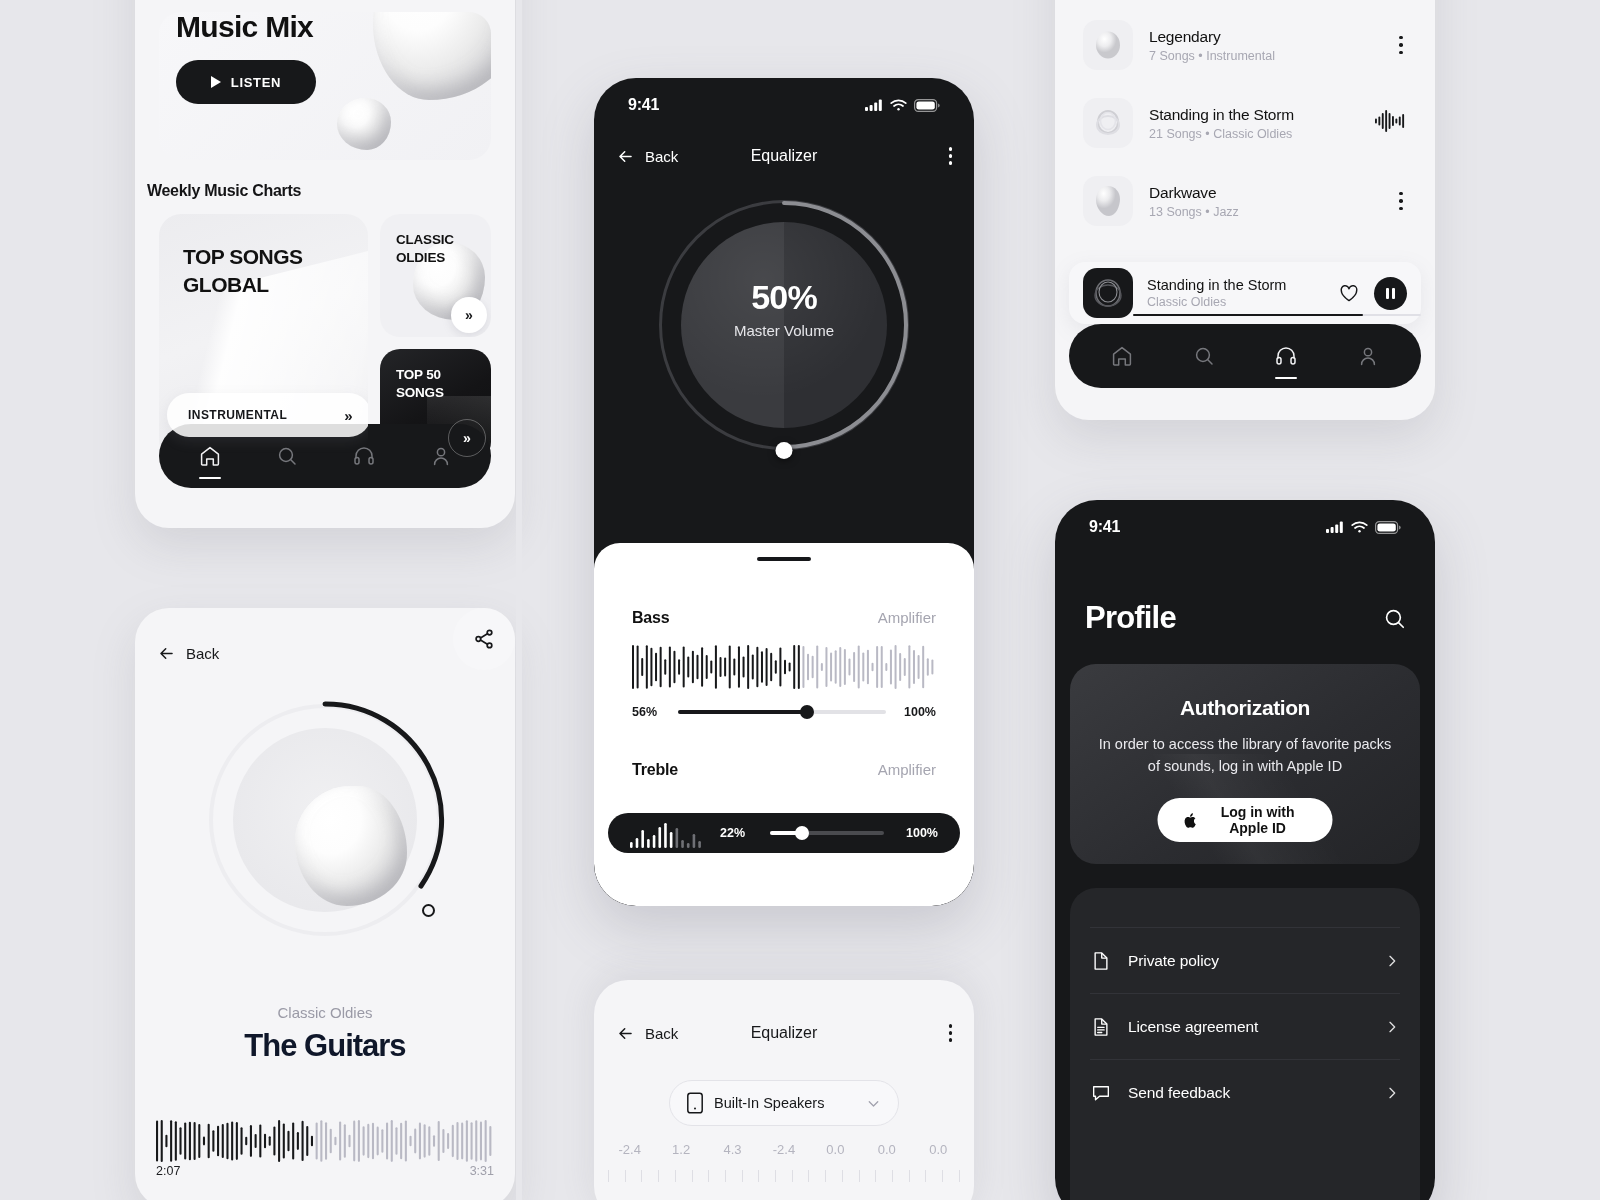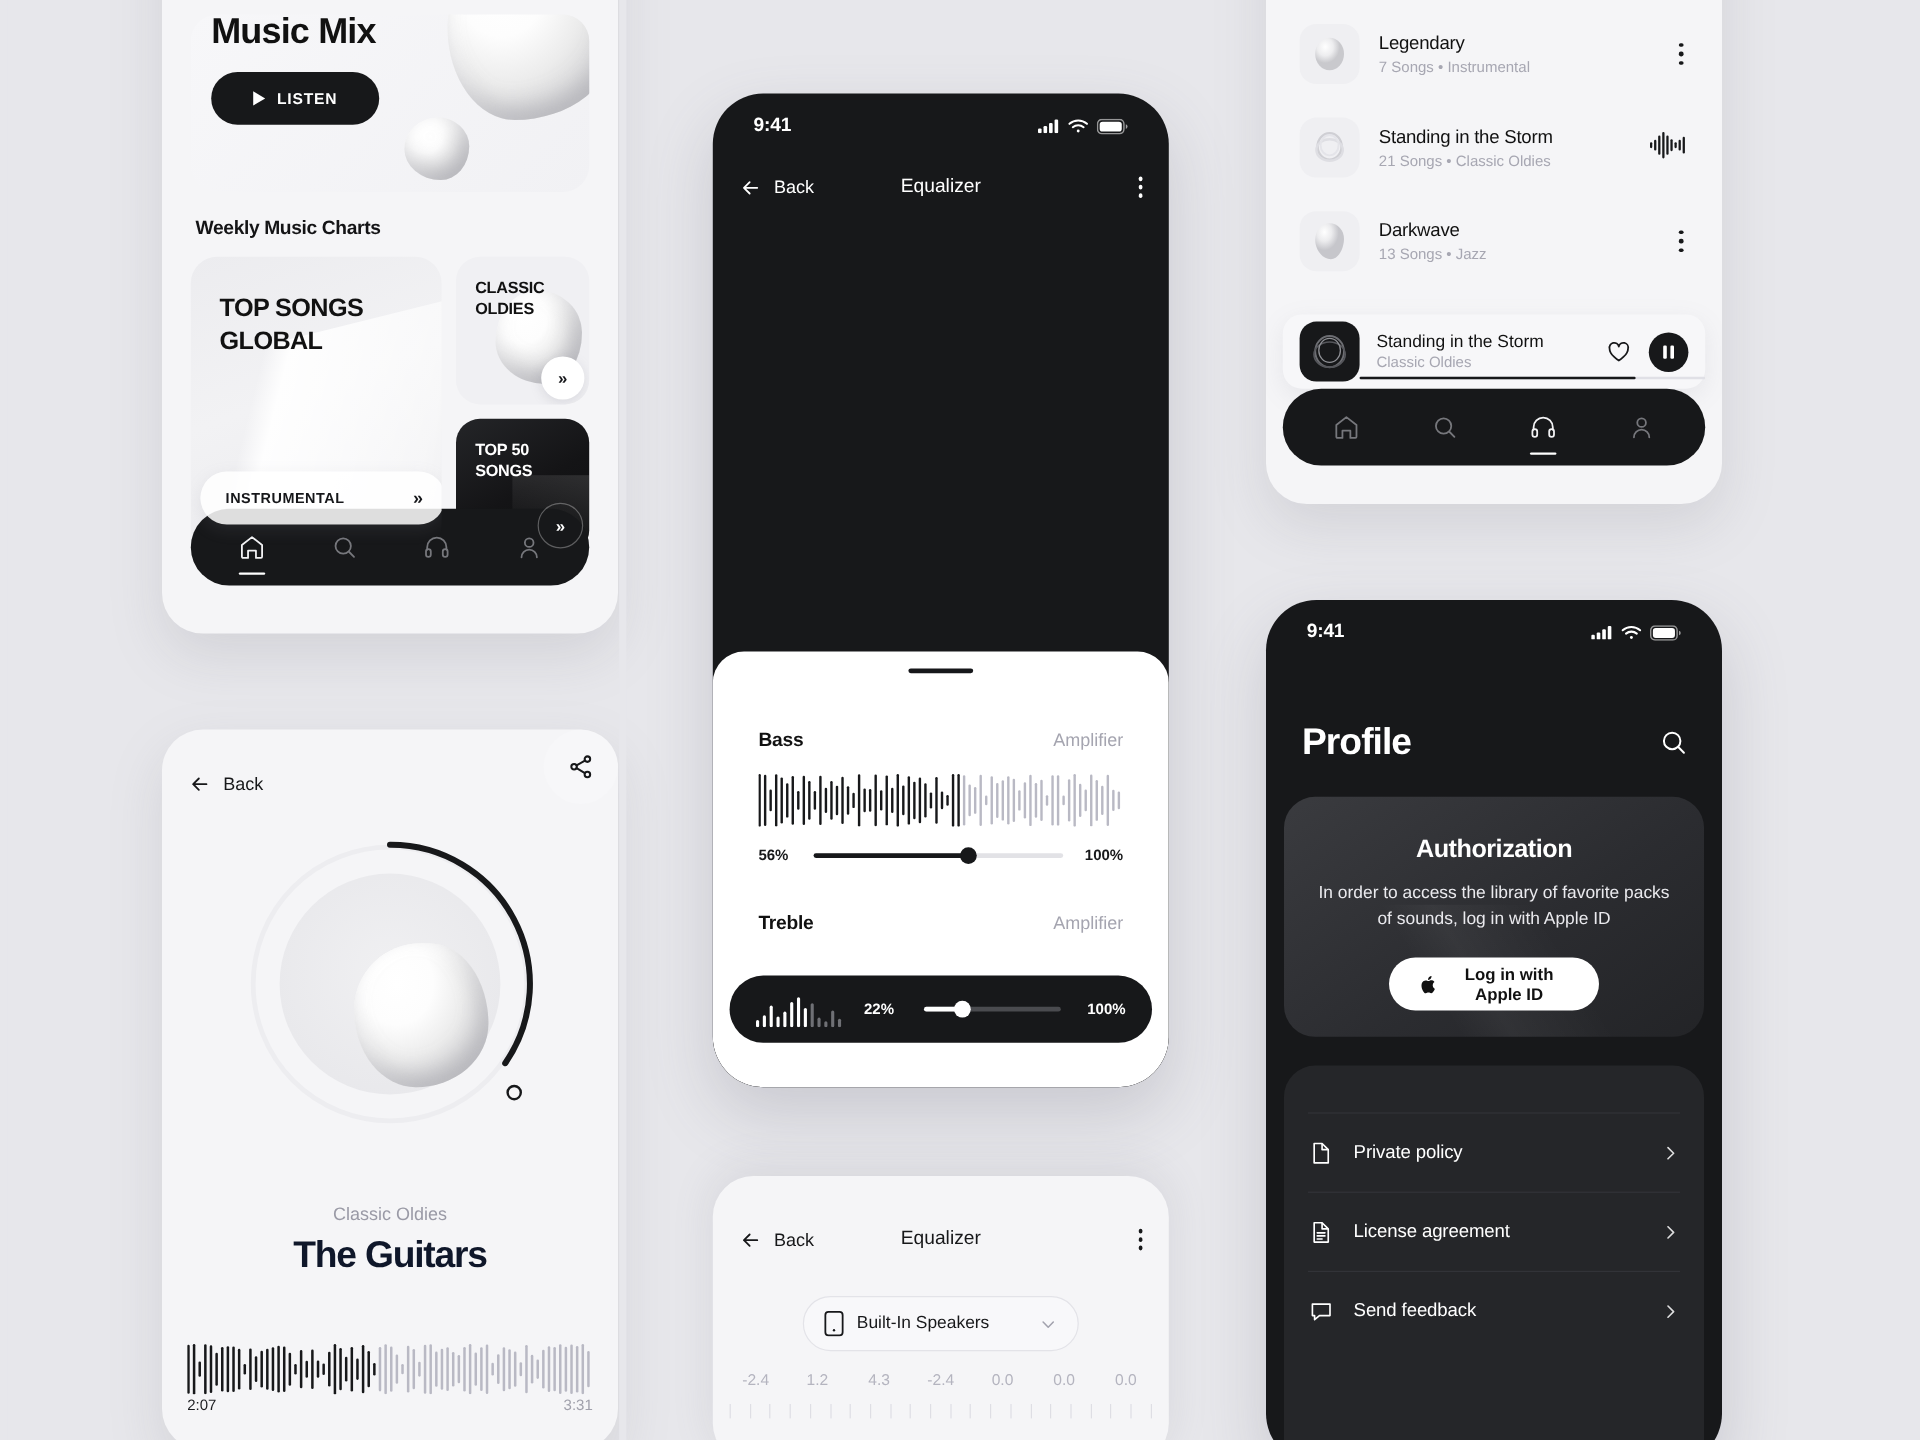--- a/index.html
+++ b/index.html
@@ -53,21 +53,21 @@
   .play-tri {
     width: 0; height: 0; border-left: 10px solid #fff;
     border-top: 6.5px solid transparent; border-bottom: 6.5px solid transparent;
   }
   .hero-blob-a { position: absolute; right: -22px; top: -72px; width: 140px; height: 160px;
     border-radius: 56% 44% 60% 40% / 52% 58% 42% 48%; }
   .hero-blob-b { position: absolute; right: 100px; top: 86px; width: 54px; height: 52px;
     border-radius: 52% 48% 44% 56% / 50% 46% 54% 50%; }
 
   .section-label {
-    margin: 22px 0 0 28px; font-size: 16px; font-weight: 700;
+    margin: 22px 0 0 12px; font-size: 16px; font-weight: 700;
     letter-spacing: -.3px; color: #141416;
   }
 
   .charts-grid {
     margin: 14px 24px 0 24px; display: flex; gap: 12px; height: 248px;
   }
   .chart-big {
     position: relative; width: 222px; border-radius: 22px; overflow: hidden;
     background: linear-gradient(160deg,#ececef 0%, #f2f2f4 45%, #e9e9ec 100%);
   }
@@ -249,21 +249,21 @@
   .slider-row { display: flex; align-items: center; gap: 12px; }
   .sl-min { font-size: 12.5px; font-weight: 600; color: #17181a; width: 34px; }
   .sl-max { font-size: 12.5px; font-weight: 600; color: #17181a; width: 38px; text-align: right; }
   .sl-track { position: relative; flex: 1; height: 4px; border-radius: 3px; background: #e2e2e6; }
   .sl-fill { position: absolute; left: 0; top: 0; height: 4px; border-radius: 3px; background: #17181a; }
   .sl-thumb {
     position: absolute; top: 50%; transform: translate(-50%,-50%);
     width: 14px; height: 14px; border-radius: 50%; background: #17181a; cursor: pointer;
   }
   .treble-pill {
-    position: absolute; left: 14px; right: 14px; height: 56px; border-radius: 28px;
+    position: absolute; left: 14px; right: 14px; height: 40px; border-radius: 28px;
     background: #17181a; display: flex; align-items: center; padding: 0 22px; gap: 16px;
   }
   .treble-pill .sl-min, .treble-pill .sl-max { color: #fff; }
   .treble-pill .sl-track { background: #4a4b4f; }
   .treble-pill .sl-fill { background: #fff; }
   .treble-pill .sl-thumb { background: #fff; }
 
   
   #eq-card {
     left: 594px; top: 980px; width: 380px; height: 240px;
@@ -582,20 +582,30 @@
         <span>Back</span>
       </div>
       <div class="title">Equalizer</div>
       <div class="kebab">
         <i style="background:#fff"></i>
           <i style="background:#fff"></i>
           <i style="background:#fff"></i>
       </div>
     </div>
 
+    <div class="knob-wrap">
+      <div class="knob-track"></div>
+      <svg class="knob-arc" width="252" height="252" viewBox="0 0 252 252">
+        <path d="M126 4 A122 122 0 0 1 126 248" fill="none" stroke="#8c8d92" stroke-width="4" stroke-linecap="round"></path>
+      </svg>
+      <div class="knob-face"></div>
+      <div class="knob-pct">50%</div>
+      <div class="knob-lbl">Master Volume</div>
+      <div class="knob-handle"></div>
+    </div>
 
     <div class="eq-sheet">
       <div class="sheet-grab"></div>
 
       <div class="band" style="top:66px">
         <div class="band-head">
           <span class="band-name">Bass</span>
           <span class="band-mode">Amplifier</span>
         </div>
         <div style="margin-top:18px">

